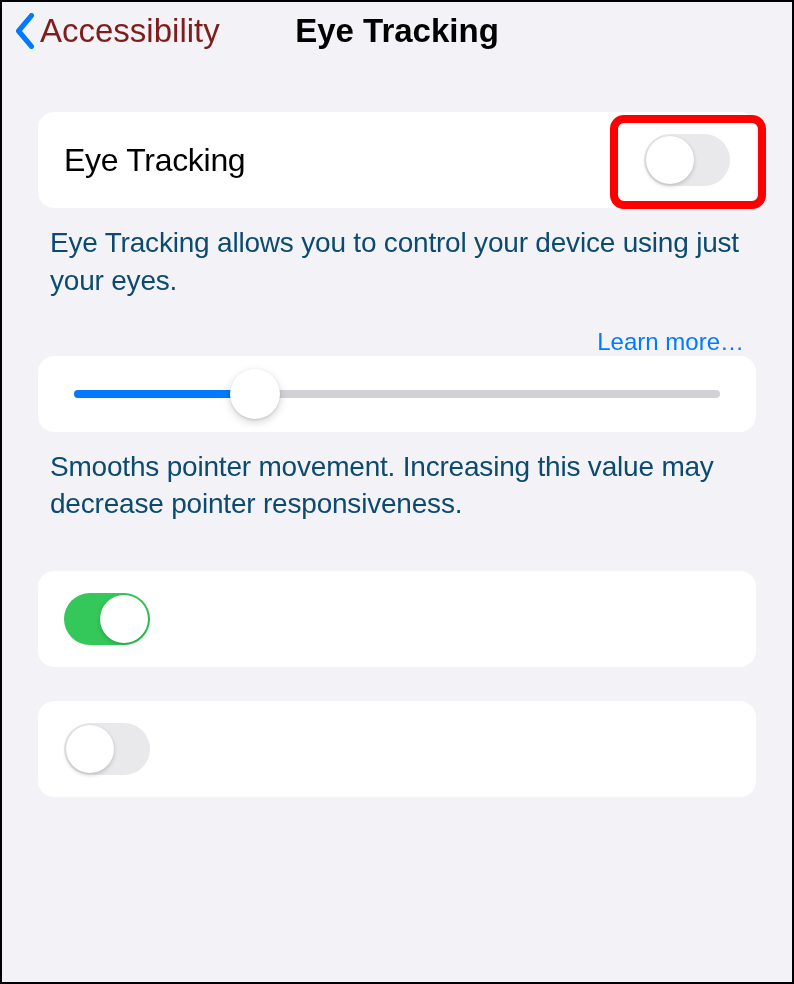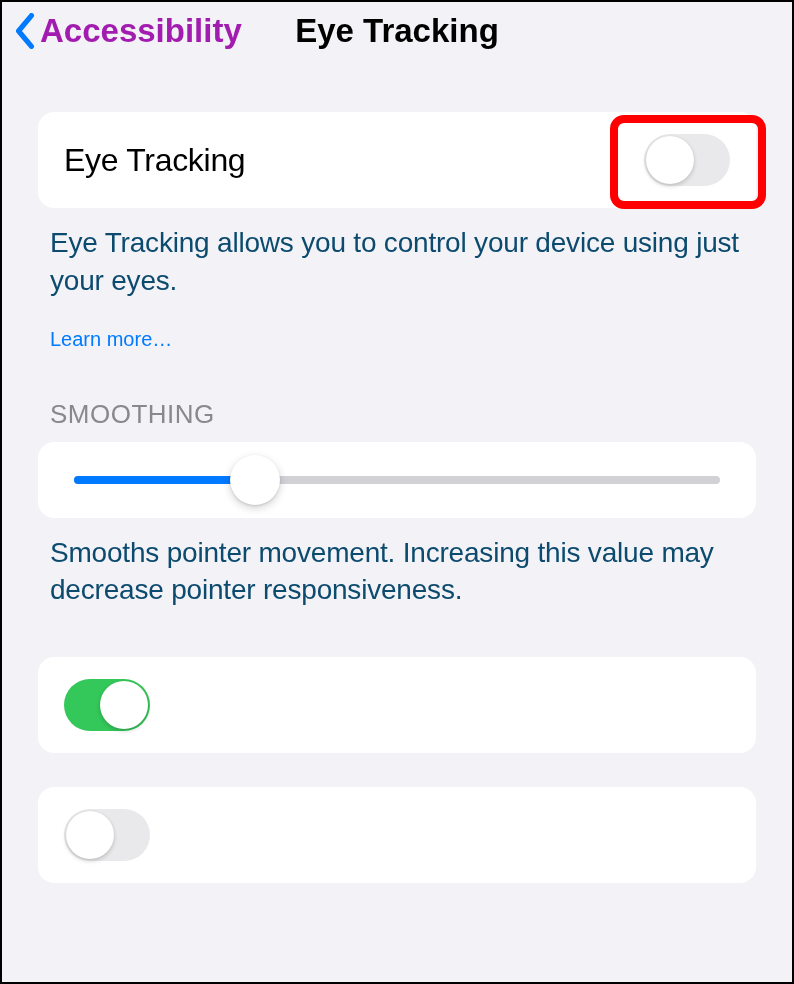--- a/index.html
+++ b/index.html
@@ -25,23 +25,23 @@
     .nav-bar {
       display: flex;
       align-items: center;
       padding: 10px 12px 12px 12px;
       background: #f2f2f7;
       position: relative;
     }
     .back-btn {
       display: flex;
       align-items: center;
-      color: #a21caf;
+      color: #7f1d1d;
       font-size: 33px;
-      font-weight: 700;
+      font-weight: 400;
       cursor: pointer;
       z-index: 2;
     }
     .back-chevron {
       display: inline-flex;
       align-items: center;
       margin-right: 4px;
     }
     .nav-title {
       position: absolute;
@@ -112,24 +112,25 @@
     }
     .footer-text {
       color: #0c4a6e;
       font-size: 28px;
       line-height: 1.35;
       padding: 16px 12px 0 12px;
       letter-spacing: -0.2px;
     }
     .learn-link {
       color: #007aff;
-      font-size: 20px;
+      font-size: 24px;
       padding: 28px 12px 0 12px;
       display: block;
       cursor: pointer;
+      text-align: right;
     }
     .section-header {
       color: #88888d;
       font-size: 26px;
       letter-spacing: 0.5px;
       padding: 48px 12px 12px 12px;
     }
     .slider-cell {
       background: #ffffff;
       border-radius: 16px;
@@ -194,21 +195,20 @@
         <div class="toggle-knob"></div>
       </div>
     </div>
 
     <div class="highlight-box"></div>
 
     <div class="footer-text">Eye Tracking allows you to control your device using just your eyes.</div>
 
     <a class="learn-link">Learn more…</a>
 
-    <div class="section-header">SMOOTHING</div>
 
     <div class="slider-cell">
       <div class="slider-track">
         <div class="slider-fill" style="width:28%"></div>
         <div class="slider-knob" style="left:28%"></div>
       </div>
     </div>
 
     <div class="footer-text">Smooths pointer movement. Increasing this value may decrease pointer responsiveness.</div>
 

